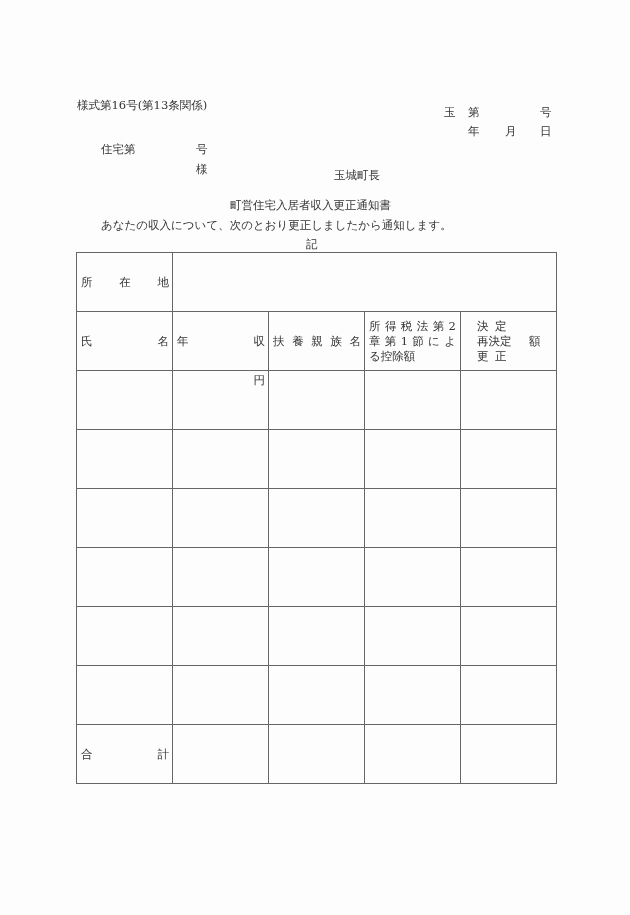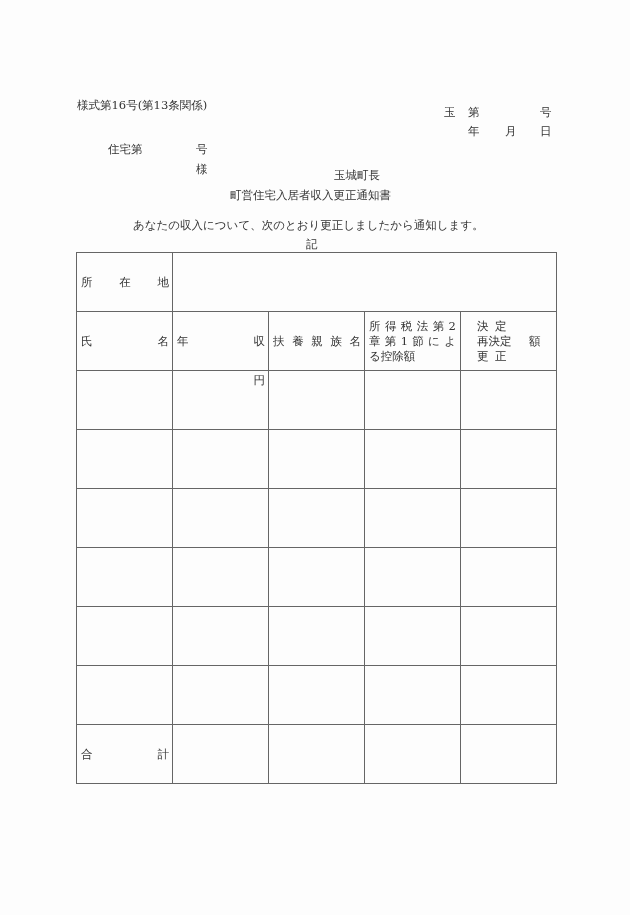--- a/index.html
+++ b/index.html
@@ -20,27 +20,27 @@
 
     .form-no { left: 77px; top: 98px; }
 
     .ref-tama { left: 444px; top: 105px; }
     .ref-dai { left: 468px; top: 105px; }
     .ref-go { left: 540px; top: 105px; }
     .date-year { left: 468px; top: 124px; }
     .date-month { left: 505px; top: 124px; }
     .date-day { left: 540px; top: 124px; }
 
-    .housing-label { left: 108px; top: 142px; }
+    .housing-label { left: 101px; top: 142px; }
     .housing-go { left: 196px; top: 142px; }
     .sama { left: 196px; top: 162px; }
 
     .mayor { left: 334px; top: 168px; }
-    .title { left: 230px; top: 188px; }
-    .body-text { left: 101px; top: 218px; margin-left: 32px; }
+    .title { left: 230px; top: 198px; }
+    .body-text { left: 101px; top: 218px; }
     .ki { left: 306px; top: 237px; }
 
     table.grid {
       position: absolute;
       left: 76px;
       top: 252px;
       border-collapse: collapse;
       table-layout: fixed;
       width: 481px;
     }

